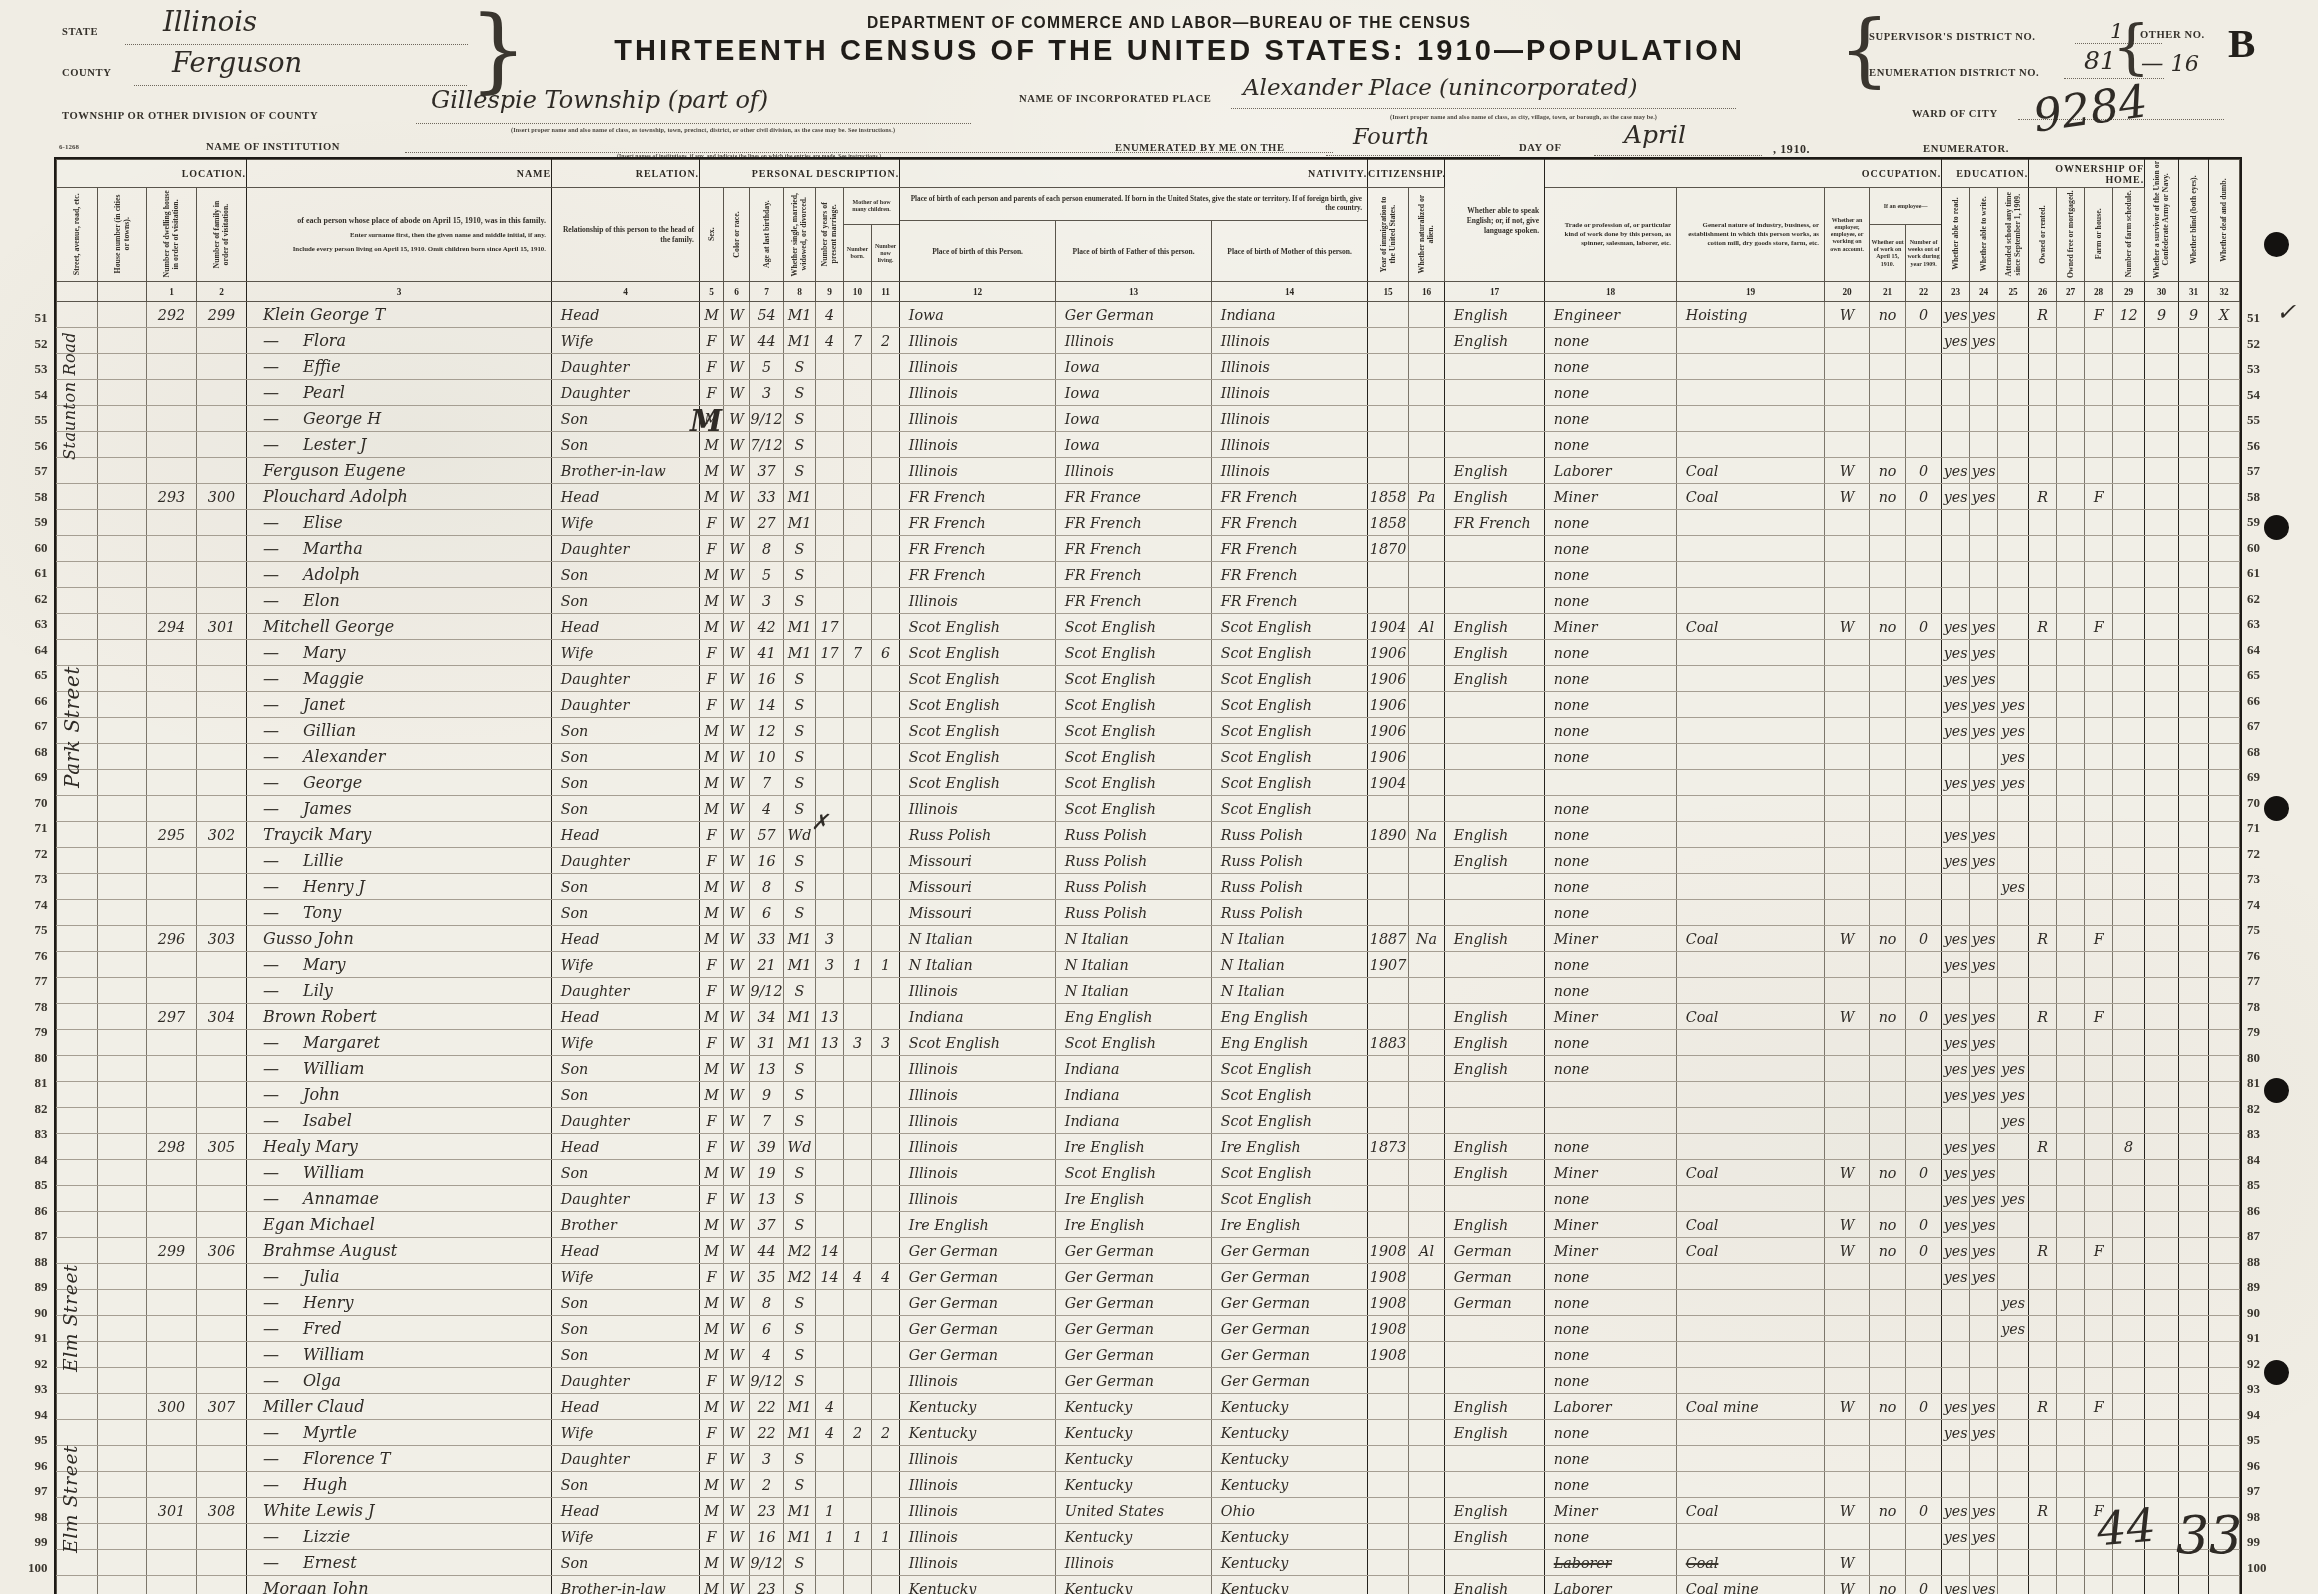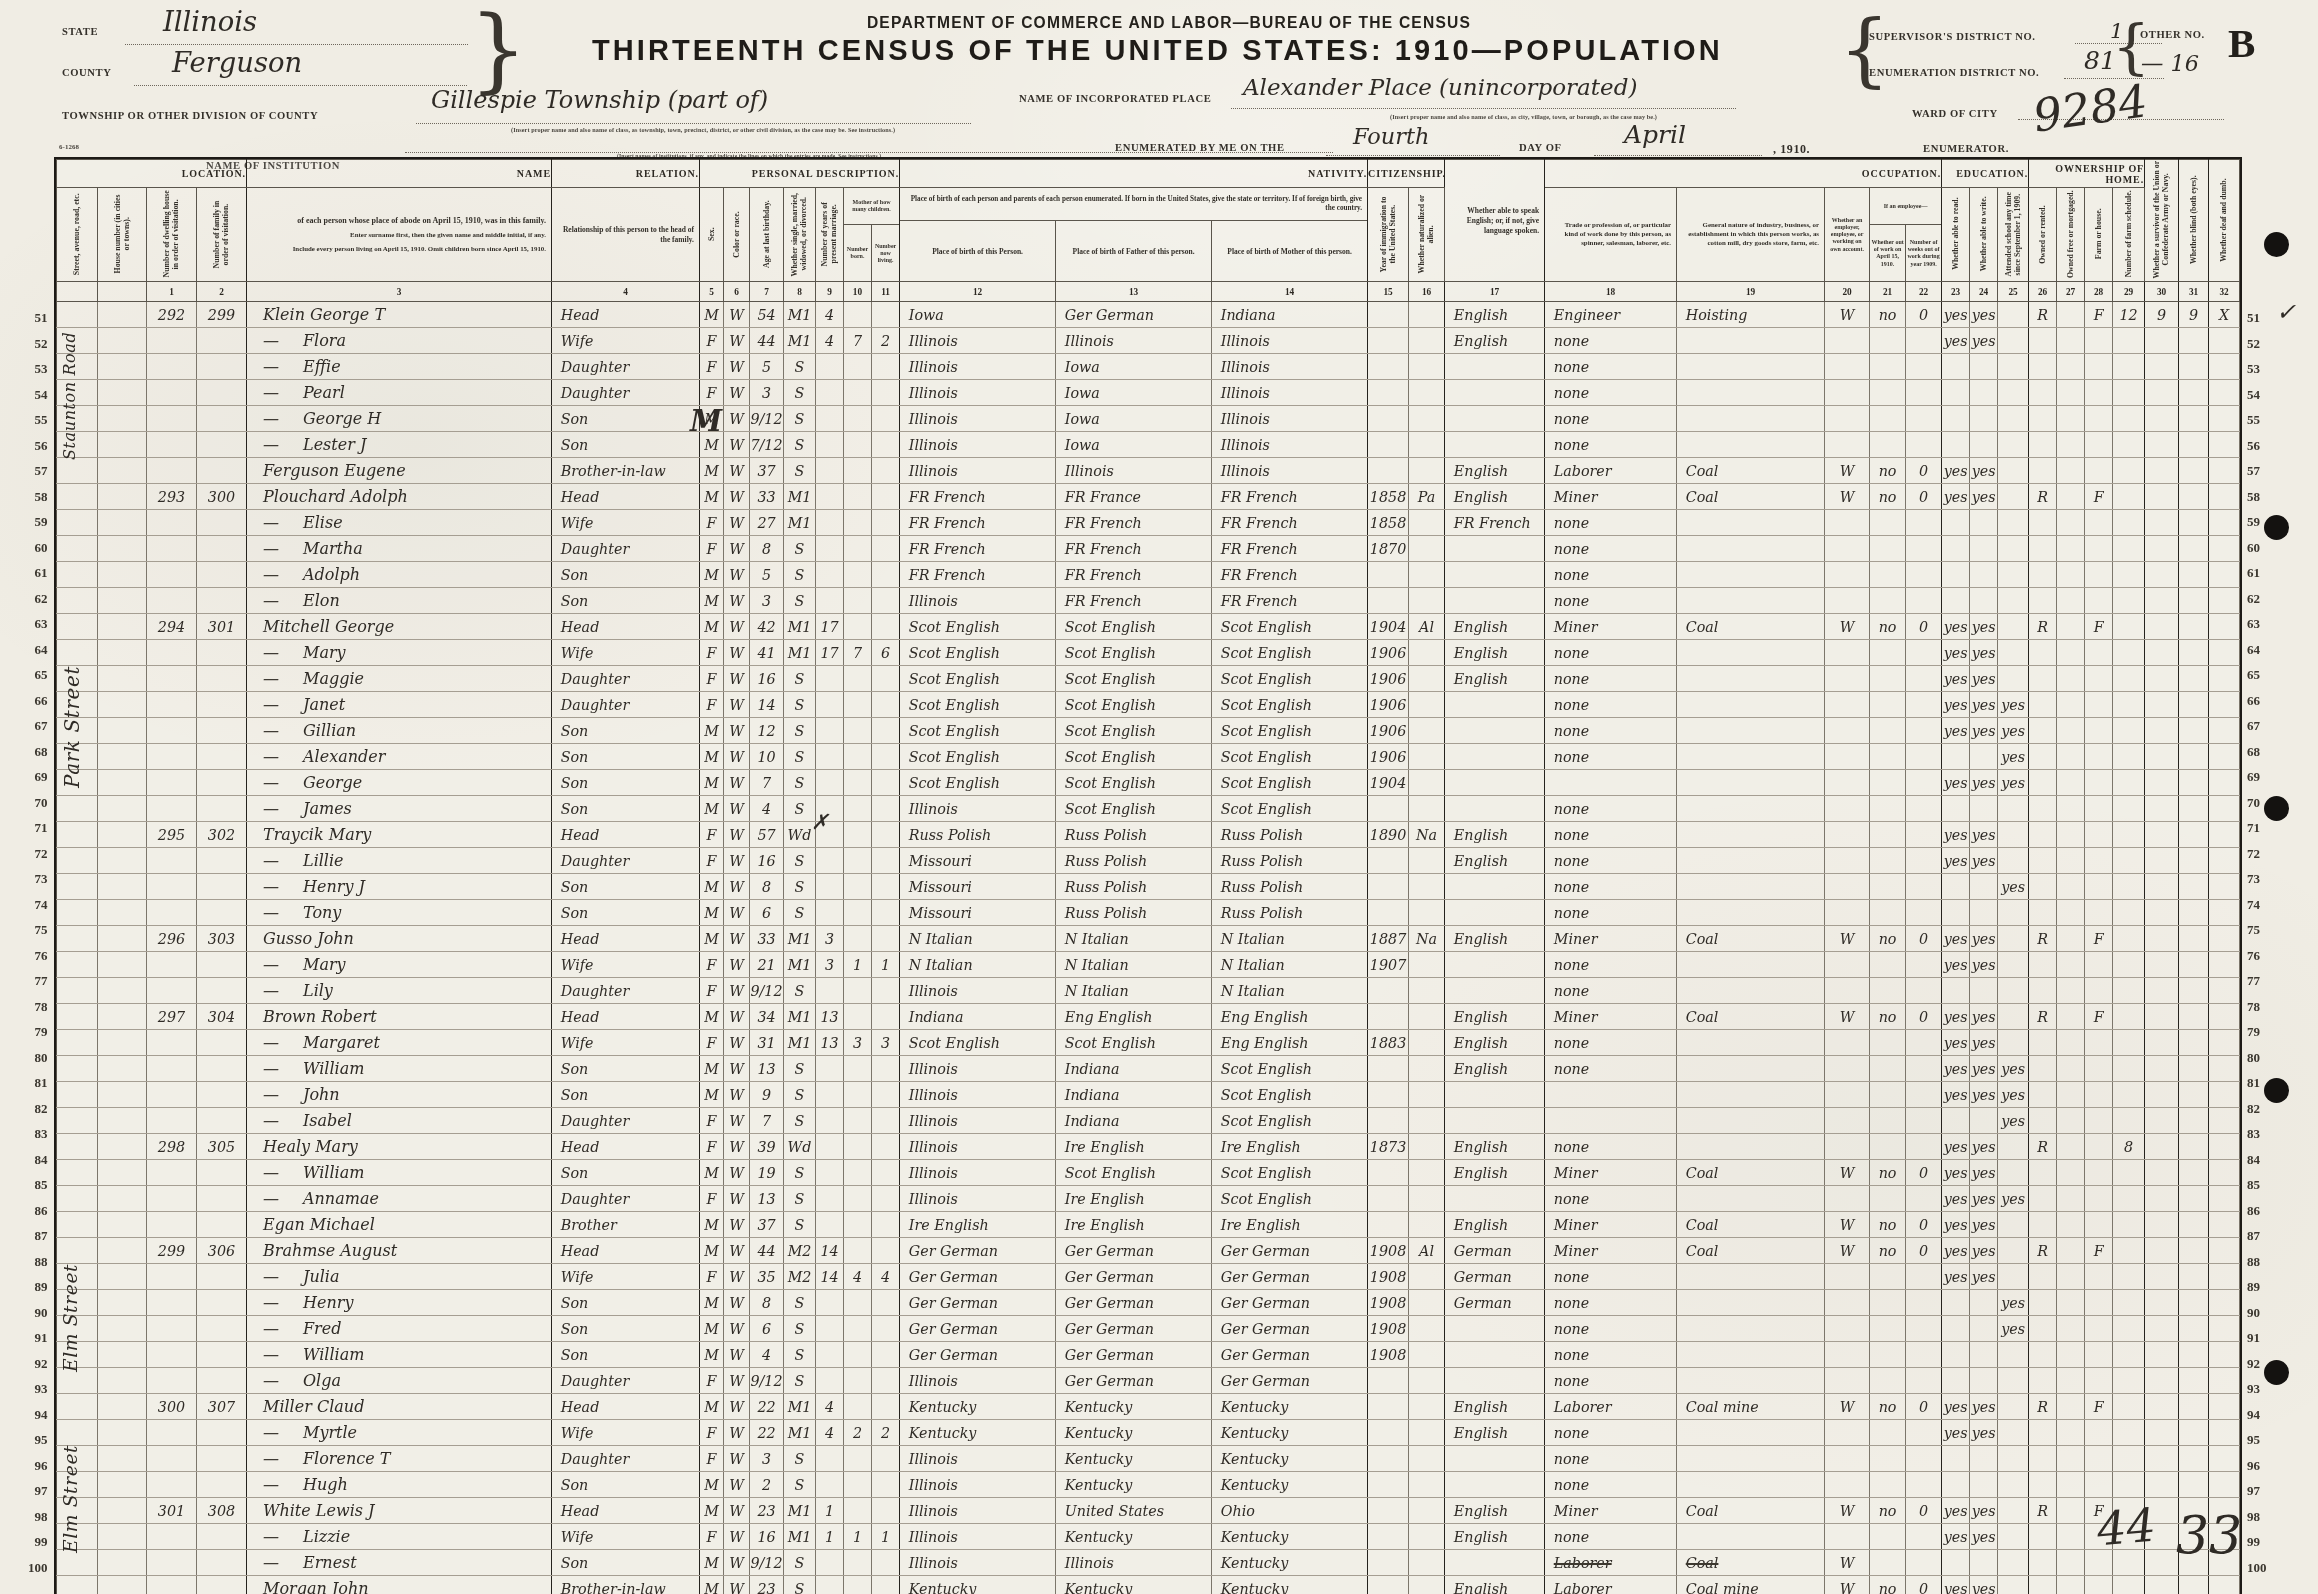--- a/index.html
+++ b/index.html
@@ -15,21 +15,21 @@
   .hdr{position:absolute;left:0;top:0;width:2319px;height:157px;}
   .hdr *{position:absolute;white-space:nowrap;}
   .lbl{font-weight:bold;color:#34302a;letter-spacing:0.6px;font-size:10.6px;}
   .fline{border-bottom:1.2px dotted #6e675c;}
   .note{font-size:6.2px;font-weight:bold;color:#4a463f;letter-spacing:0.1px;}
   .hw{font-family:"DejaVu Serif",serif;font-style:italic;color:var(--hand);}
   .brace{font-family:"DejaVu Serif",serif;font-weight:normal;color:#3a362f;line-height:.9;}
   .deptline{font-family:"Liberation Sans",sans-serif;font-weight:bold;letter-spacing:1.2px;
     font-size:15.6px;text-align:center;color:#25221d;}
   .bigtitle{font-family:"Liberation Sans",sans-serif;font-weight:bold;letter-spacing:3.1px;
-    font-size:29px;text-align:left;color:#1f1c18;}
+    font-size:29px;text-align:right;color:#1f1c18;}
   .sheetB{font-size:41px;font-weight:bold;color:#23201b;}
   
   .frame{position:absolute;left:54px;top:157px;border:2.5px solid #1d1a16;background:rgba(255,255,255,.12);}
   table.tbl{border-collapse:collapse;table-layout:fixed;width:2183px;}
   .tbl th,.tbl td{border:0.6px solid #5a554c;padding:0;margin:0;}
   .sec{height:27.4px;font-size:10px;font-weight:bold;letter-spacing:0.9px;text-align:right;color:#2c2822;}
   .deschdr{height:93px;vertical-align:middle;text-align:center;}
   .vt{writing-mode:vertical-rl;transform:rotate(180deg);display:inline-block;
       font-size:7.8px;font-weight:bold;line-height:1.2;max-height:88px;color:#332f29;padding:1.2px 0;}
   .vt.tall{max-height:122px;}
@@ -79,21 +79,21 @@
     <span class="hw" style="left:172px;top:47px;font-size:27.4px;">Ferguson</span>
 
     <span class="brace" style="left:469px;top:8.7px;font-size:92px;">}</span>
 
     <span class="lbl" style="left:62px;top:110px;">TOWNSHIP OR OTHER DIVISION OF COUNTY</span>
     <span class="fline" style="left:416px;top:98px;width:555px;height:25px;"></span>
     <span class="hw" style="left:431px;top:86px;font-size:24px;">Gillespie Township (part of)</span>
     <span class="note" style="left:511px;top:126px;">(Insert proper name and also name of class, as township, town, precinct, district, or other civil division, as the case may be.  See instructions.)</span>
 
     <span class="note" style="left:59px;top:143px;font-size:6.9px;">6-1268</span>
-    <span class="lbl" style="left:206px;top:141px;margin-top:19px;">NAME OF INSTITUTION</span>
+    <span class="lbl" style="left:206px;top:141px;">NAME OF INSTITUTION</span>
     <span class="fline" style="left:405px;top:135px;width:928px;height:17.4px;"></span>
     <span class="note" style="left:617px;top:153px;font-size:5.6px;">(Insert names of institutions, if any, and indicate the lines on which the entries are made.  See instructions.)</span>
 
     <div class="deptline" style="left:717px;top:13.7px;width:904px;">DEPARTMENT OF COMMERCE AND LABOR—BUREAU OF THE CENSUS</div>
     <div class="bigtitle" style="left:592px;top:34px;width:1153px;">THIRTEENTH CENSUS OF THE UNITED STATES: 1910—POPULATION</div>
 
     <span class="lbl" style="left:1019px;top:93px;">NAME OF INCORPORATED PLACE</span>
     <span class="fline" style="left:1231px;top:83px;width:505px;height:25px;"></span>
     <span class="hw" style="left:1243px;top:74px;font-size:23px;">Alexander Place (unincorporated)</span>
     <span class="note" style="left:1390px;top:113px;">(Insert proper name and also name of class, as city, village, town, or borough, as the case may be.)</span>

